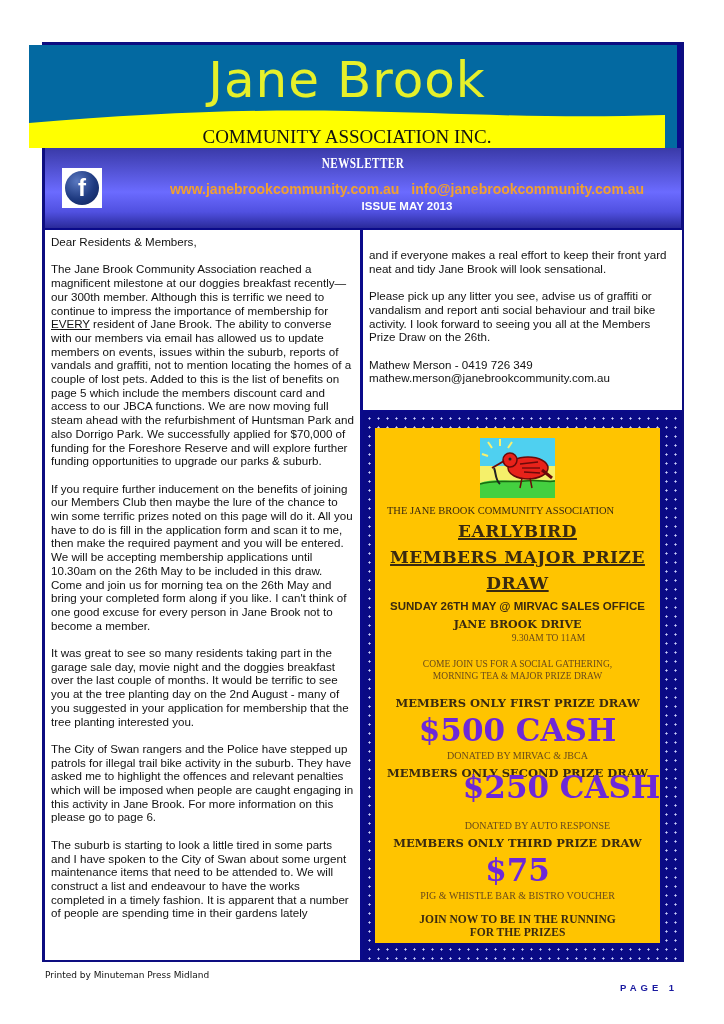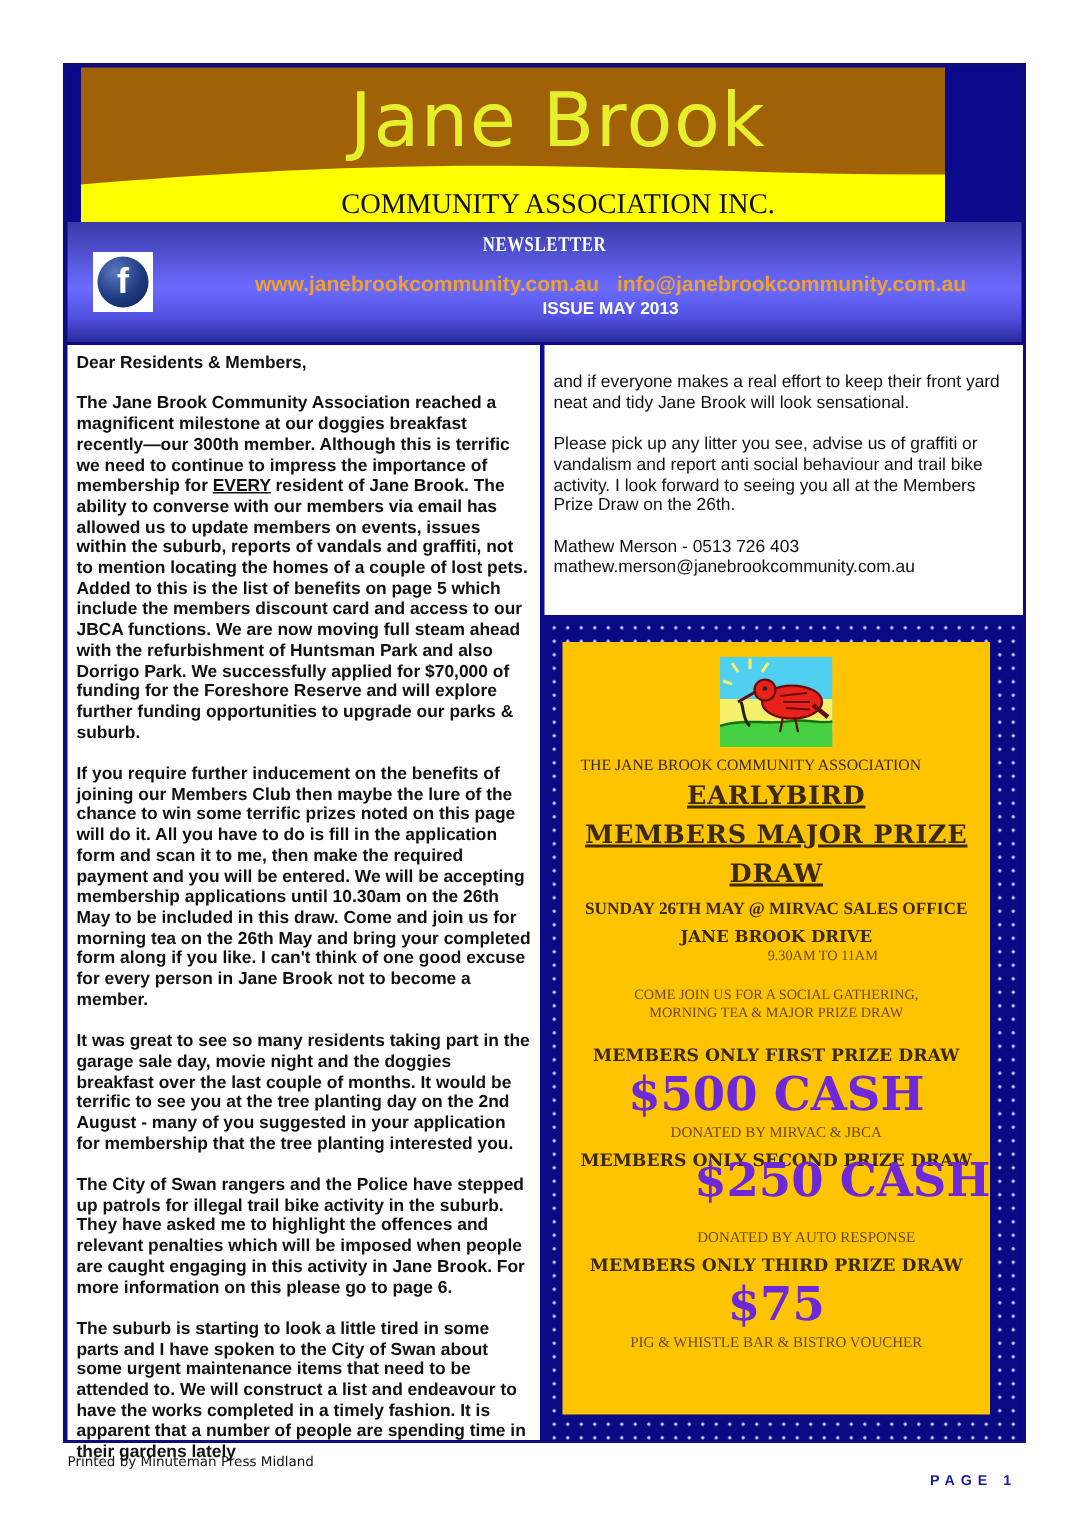--- a/index.html
+++ b/index.html
@@ -1,41 +1,41 @@
 <!DOCTYPE html>
 <html><head>
 <meta charset="utf-8">
 <style>
   html,body{margin:0;padding:0;background:#ffffff;}
   body{width:724px;height:1024px;position:relative;overflow:hidden;font-family:"Liberation Sans",sans-serif;color:#111;}
   .frame{position:absolute;left:42px;top:42px;width:642px;height:920px;background:#0a0a8a;box-sizing:border-box;border:3px solid #0d0d80;}
-  .header-top{position:absolute;left:54px;top:45px;width:576px;height:103px;background:#a16207;overflow:hidden;}
+  .header-top{position:absolute;left:29px;top:45px;width:648px;height:103px;background:#0369a1;overflow:hidden;}
   .header-top .wave{position:absolute;left:0;top:0;width:636px;height:103px;}
   .title{position:absolute;left:0;width:636px;top:6px;text-align:center;font-family:"DejaVu Sans",sans-serif;font-size:50px;color:#e6f02a;letter-spacing:1px;font-weight:normal;}
   .subtitle{position:absolute;left:0;width:636px;top:81px;text-align:center;font-family:"Liberation Serif",serif;font-size:19px;color:#111;}
   .header-band{position:absolute;left:45px;top:148px;width:636px;height:80px;background:linear-gradient(180deg,#3a3aa8 0%,#6b6bff 55%,#5050e0 80%,#2a2a9a 100%);}
   .newsletter{position:absolute;left:0;width:636px;top:8px;text-align:center;font-family:"Liberation Serif",serif;font-weight:bold;font-size:14px;color:#fff;transform:scaleX(0.8);letter-spacing:0.5px;}
   .links{position:absolute;left:88px;width:548px;top:33px;text-align:center;font-size:14px;font-weight:bold;color:#f0a030;}
   .links span{margin:0 4px;}
   .issue{position:absolute;left:88px;width:548px;top:52px;text-align:center;font-size:11.5px;font-weight:bold;color:#fff;}
   .fb{position:absolute;left:62px;top:168px;width:40px;height:40px;background:#fff;}
   .fb .circle{position:absolute;left:3px;top:3px;width:34px;height:34px;border-radius:50%;background:radial-gradient(circle at 35% 30%,#5a78c0 0%,#1e3a80 55%,#0c1f55 100%);color:#fff;font-weight:bold;font-size:24px;line-height:34px;text-align:center;font-family:"Liberation Sans",sans-serif;}
-  .left-col{position:absolute;left:45px;top:230px;width:315px;height:730px;background:#fff;font-weight:bold;}
+  .left-col{position:absolute;left:45px;top:230px;width:315px;height:730px;background:#fff;}
   .right-top{position:absolute;left:363px;top:230px;width:319px;height:180px;background:#fff;}
   .text{font-size:11.6px;line-height:13.7px;color:#111;padding:5px 6px 0 6px;}
   .text p{margin:0 0 13.7px 0;}
   .u{text-decoration:underline;}
   .right-bottom{position:absolute;left:363px;top:412px;width:319px;height:548px;background-color:#0a0a85;
     background-image:radial-gradient(circle,#cfd3ff 0.9px,transparent 1.2px);background-size:9px 9px;background-position:2px 2px;}
   .promo{position:absolute;left:375px;top:428px;width:285px;height:515px;background:#ffc400;text-align:center;color:#3a2a10;}
   .bird{position:absolute;left:105px;top:10px;width:75px;height:60px;}
   .p-assoc{position:absolute;left:0;width:251px;top:77px;font-family:"Liberation Serif",serif;font-size:10.5px;color:#3a2a10;}
   .p-big{position:absolute;left:0;width:285px;font-family:"DejaVu Serif",serif;font-weight:bold;font-size:17px;color:#3a2a10;letter-spacing:0.5px;}
   .p-big span{text-decoration:underline;text-decoration-thickness:1.5px;}
-  .p-when{position:absolute;left:0;width:285px;top:172px;font-family:Liberation Serif, serif;font-weight:bold;font-size:11.5px;color:#3a2a10;}
+  .p-when{position:absolute;left:0;width:285px;top:172px;font-family:Liberation Sans, sans-serif;font-weight:bold;font-size:11.5px;color:#3a2a10;}
   .p-where{position:absolute;left:0;width:285px;top:190px;font-family:"DejaVu Serif",serif;font-weight:bold;font-size:11px;color:#3a2a10;}
   .p-time{position:absolute;left:0;width:285px;top:205px;font-family:"Liberation Serif",serif;font-size:9.5px;color:#6a4a1a;padding-left:31px;}
   .p-come{position:absolute;left:0;width:285px;top:230px;font-family:"Liberation Serif",serif;font-size:9.5px;line-height:12px;color:#6a4a1a;}
   .p-head{position:absolute;left:0;width:285px;font-family:"DejaVu Serif",serif;font-weight:bold;font-size:11.5px;color:#3a2a10;}
   .p-amount{position:absolute;left:0;width:285px;font-family:"DejaVu Serif",serif;font-weight:bold;font-size:31px;color:#6d28d9;line-height:34px;}
   .p-donor{position:absolute;left:0;width:285px;font-family:"Liberation Serif",serif;font-size:10px;color:#6a4a1a;}
   .p-join{position:absolute;left:0;width:285px;top:485px;font-family:"Liberation Serif",serif;font-weight:bold;font-size:11.5px;line-height:13px;color:#3a2a10;}
   .footer-print{position:absolute;left:45px;top:970px;font-family:"DejaVu Sans",sans-serif;font-size:9px;color:#111;}
   .footer-page{position:absolute;left:620px;top:982px;font-family:"Liberation Sans",sans-serif;font-weight:bold;font-size:9.5px;color:#1a1aa0;letter-spacing:4px;}
 </style>
@@ -73,21 +73,21 @@
     <p>It was great to see so many residents taking part in the garage sale day, movie night and the doggies breakfast over the last couple of months.  It would be terrific to see you at the tree planting day on the 2nd August - many of you suggested in your application for membership that the tree planting interested you.</p>
     <p>The City of Swan rangers and the Police have stepped up patrols for illegal trail bike activity in the suburb.  They have asked me to highlight the offences and relevant penalties which will be imposed when people are caught engaging in this activity in Jane Brook.  For more information on this please go to page 6.</p>
     <p>The suburb is starting to look a little tired in some parts and I have spoken to the City of Swan about some urgent maintenance items that need to be attended to.  We will construct a list and endeavour to have the works completed in a timely fashion.  It is apparent that a number of people are spending time in their gardens lately</p>
   </div>
 </div>
 
 <div class="right-top">
   <div class="text" style="padding-top:18px;">
     <p>and if everyone makes a real effort to keep their front yard neat and tidy Jane Brook will look sensational.</p>
     <p>Please pick up any litter you see, advise us of graffiti or vandalism and report anti social behaviour and trail bike activity.  I look forward to seeing you all at the Members Prize Draw on the 26th.</p>
-    <div>Mathew Merson - 0513 726 403</div>
+    <div>Mathew Merson - 0419 726 349</div>
     <div>mathew.merson@janebrookcommunity.com.au</div>
   </div>
 </div>
 
 <div class="right-bottom"></div>
 <div class="promo">
   <svg class="bird" viewBox="0 0 75 60">
     <rect x="0" y="0" width="75" height="60" fill="#4fd0f0"></rect>
     <rect x="0" y="28" width="75" height="22" fill="#f5f06a"></rect>
     <path d="M0,45 C15,40 30,44 45,42 C58,40 68,44 75,42 L75,60 L0,60 Z" fill="#44d040"></path>
@@ -128,16 +128,20 @@
   <div class="p-donor" style="top:322px;">DONATED BY MIRVAC &amp; JBCA</div>
 
   <div class="p-head" style="top:338px;">MEMBERS ONLY SECOND PRIZE DRAW</div>
   <div class="p-amount" style="top:342px;padding-left:44px;">$250 CASH</div>
   <div class="p-donor" style="top:392px;padding-left:20px;">DONATED BY AUTO RESPONSE</div>
 
   <div class="p-head" style="top:408px;">MEMBERS ONLY THIRD PRIZE DRAW</div>
   <div class="p-amount" style="top:425px;">$75</div>
   <div class="p-donor" style="top:462px;">PIG &amp; WHISTLE BAR &amp; BISTRO VOUCHER</div>
 
+  <div class="p-join">
+    <div>JOIN NOW TO BE IN THE RUNNING</div>
+    <div>FOR THE PRIZES</div>
+  </div>
 </div>
 
 <div class="footer-print">Printed by Minuteman Press Midland</div>
 <div class="footer-page">PAGE 1</div>
 
 </body></html>

